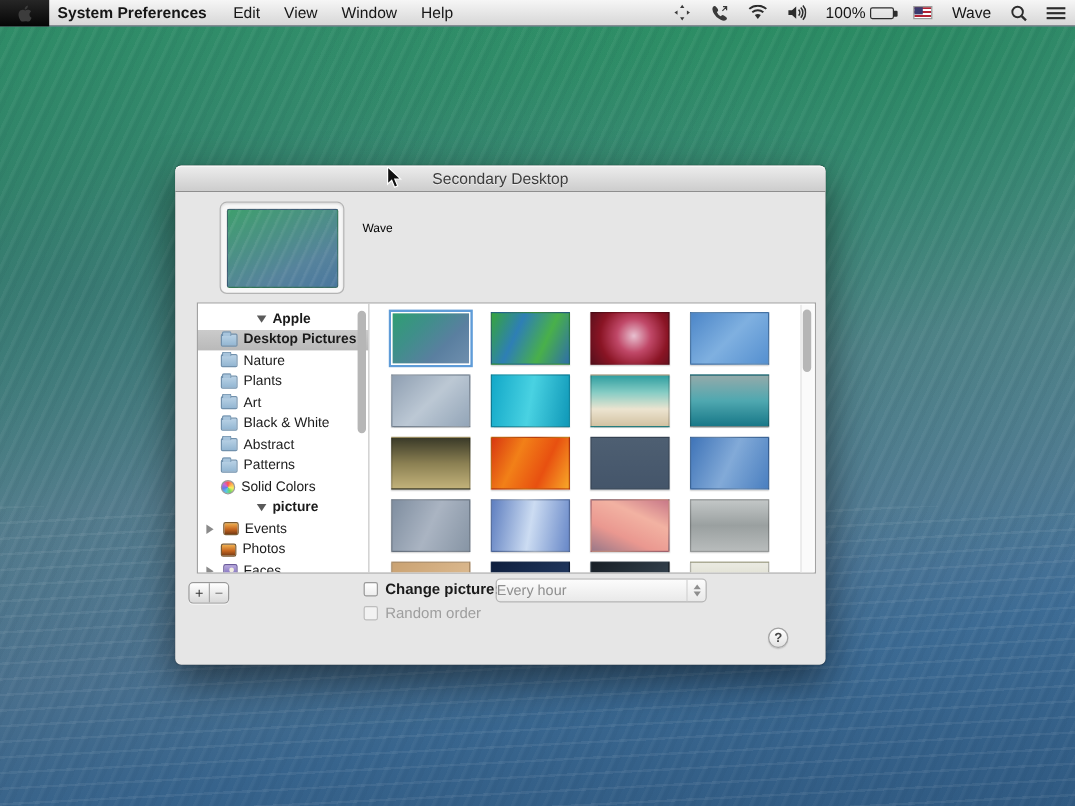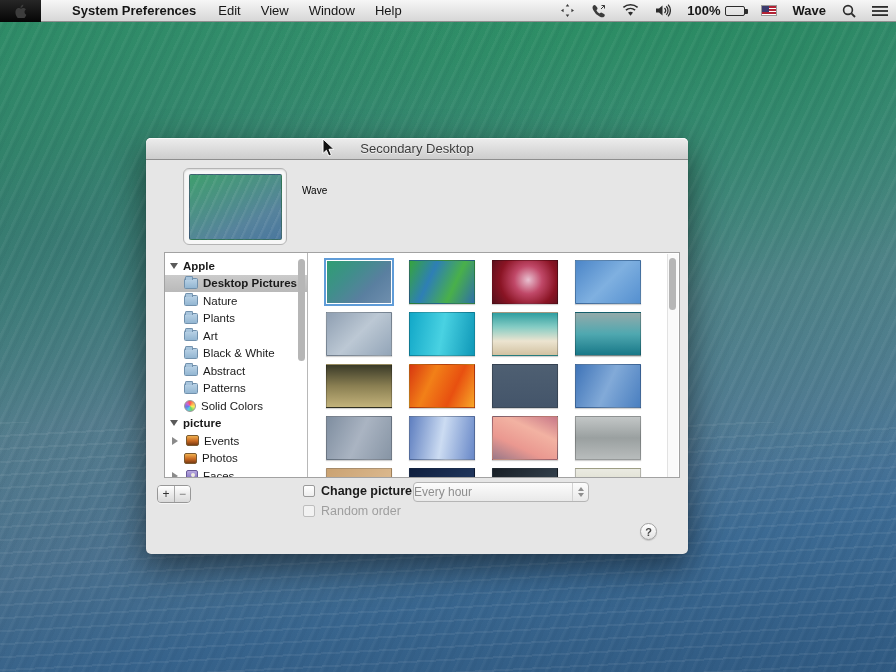--- a/index.html
+++ b/index.html
@@ -32,23 +32,23 @@
     background:linear-gradient(180deg,#f6f6f6 0%,#d7d7d7 100%);
     border-bottom:1px solid #8f8f8f;
     display:flex; align-items:center; font-size:13px; color:#161616;
   }
   .apple-block {
     width:41px; height:22px; background:linear-gradient(180deg,#262626,#050505);
     display:flex; align-items:center; justify-content:center; flex:0 0 auto;
   }
   .menu-left { display:flex; align-items:center; gap:0; }
   .menu-item { padding:0 10px; height:22px; line-height:22px; white-space:nowrap; }
-  .menu-item.appname { font-weight:bold; padding-left:7px; padding-right:12px;margin-left:24px; }
+  .menu-item.appname { font-weight:bold; padding-left:7px; padding-right:12px; }
   .menu-right { margin-left:auto; display:flex; align-items:center; gap:0; height:22px; }
-  .status-item { display:flex; align-items:center; height:22px; padding:0 8px;font-weight:bold; }
+  .status-item { display:flex; align-items:center; height:22px; padding:0 8px; }
   .status-item svg { display:block; }
   .battery-wrap { display:flex; align-items:center; gap:4px; }
   .battery { width:20px; height:10px; border:1px solid #2c2c2c; border-radius:2px; position:relative; padding:1px; }
   .battery .fill { width:100%; height:100%; background:#2c2c2c; border-radius:1px; }
   .battery .nub { position:absolute; right:-4px; top:2.5px; width:3px; height:5px; background:#2c2c2c; border-radius:0 1px 1px 0; }
   .flag { width:16px; height:11px; position:relative; border:0.5px solid #999;
     background:repeating-linear-gradient(180deg,#b22234 0 1.6px,#ffffff 1.6px 3.2px); }
   .flag .canton { position:absolute; left:0; top:0; width:7px; height:6px; background:#3c3b6e; }
 
   
@@ -83,21 +83,21 @@
   .preview-name { position:absolute; left:156px; top:47px; font-size:10px; color:#000000; }
 
   
   .content-box {
     position:absolute; left:18px; top:114px; width:516px; height:226px;
     background:#ffffff; border:1px solid #a2a2a2; display:flex; overflow:hidden;
   }
   .sidebar { width:143px; height:100%; border-right:1px solid #b8b8b8; position:relative; overflow:hidden; background:#fff; }
   .side-rows { position:absolute; left:0; top:4px; width:100%; }
   .srow { height:17.5px; display:flex; align-items:center; font-size:11.5px; color:#1a1a1a; position:relative; white-space:nowrap; }
-  .srow.group { font-weight:bold; }
+  .srow.group { font-weight:bold;margin-left:44px; }
   .srow.selected { background:linear-gradient(180deg,#cbcbcb,#b9b9b9); font-weight:bold; }
   .tri-down { width:0; height:0; border-left:4.5px solid transparent; border-right:4.5px solid transparent; border-top:6px solid #5a5a5a; margin-left:5px; margin-right:5px; }
   .tri-right { width:0; height:0; border-top:4.5px solid transparent; border-bottom:4.5px solid transparent; border-left:6px solid #8a8a8a; margin-left:7px; margin-right:4px; }
   .ind { display:inline-block; width:19px; flex:0 0 auto; }
   .ind2 { display:inline-block; width:4px; flex:0 0 auto; }
   .sicon { width:14px; height:11px; flex:0 0 auto; margin-right:5px; position:relative; }
   .icon-folder { background:linear-gradient(180deg,#b9d2e6,#93b6d2); border:1px solid #7191ad; border-radius:1.5px; }
   .icon-folder::before { content:""; position:absolute; left:0px; top:-3px; width:6px; height:3px; background:#a7c4dc; border:1px solid #7191ad; border-bottom:none; border-radius:1.5px 1.5px 0 0; }
   .icon-wheel { width:12px; height:12px; border-radius:50%; border:0.5px solid #999;
     background:conic-gradient(#ff5050,#ffb050,#f8f060,#70d860,#58c8e8,#6878e8,#c868d8,#ff5050); }

